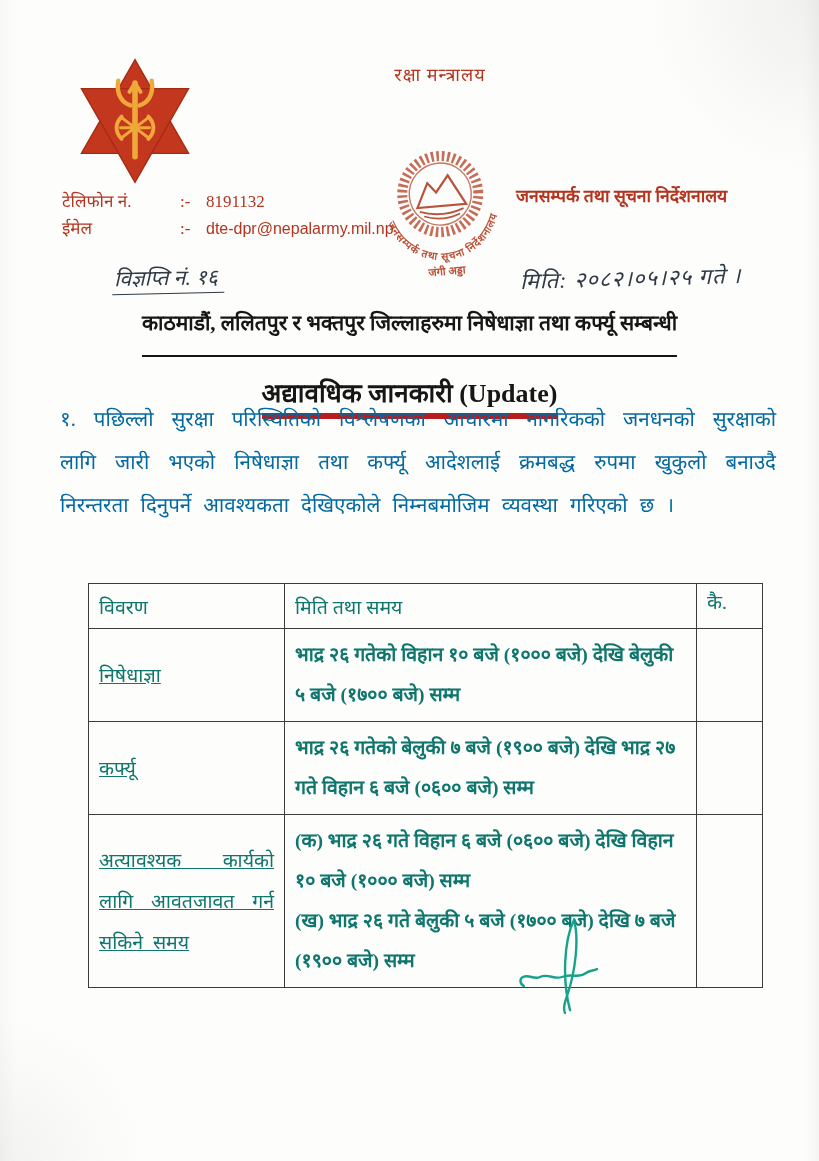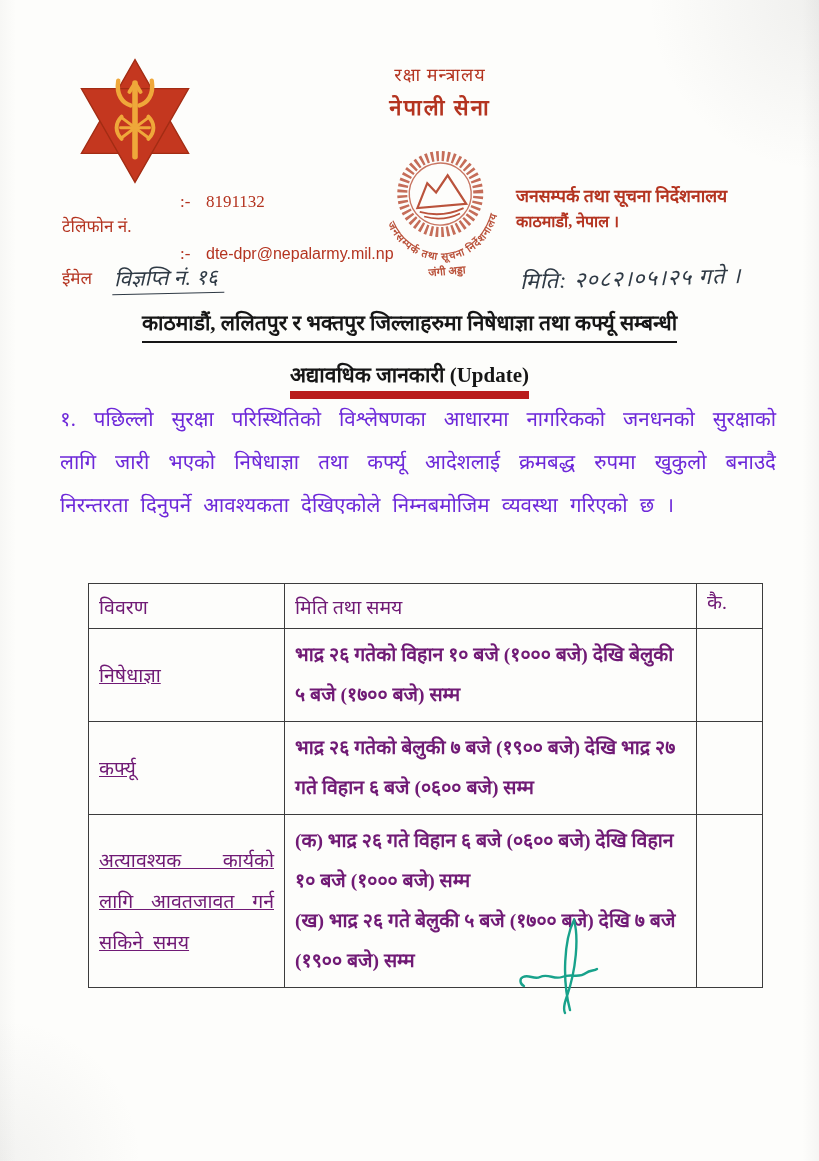--- a/index.html
+++ b/index.html
@@ -25,21 +25,21 @@
   .emblem { position:absolute; left:68px; top:52px; width:134px; height:138px; }
   .gov-block { position:absolute; left:330px; top:58px; width:220px; text-align:center; color:#b43420; }
   .gov-block .l1 { font-size:17px; font-weight:bold; letter-spacing:1px; }
   .gov-block .l2 { font-size:18px; font-weight:normal; letter-spacing:1px; margin-top:4px; }
   .gov-block .l3 { font-size:22px; font-weight:bold; letter-spacing:2px; margin-top:5px; }
 
   .seal { position:absolute; left:372px; top:144px; width:140px; height:140px; opacity:.92; transform:rotate(-5deg); }
 
   .contact { position:absolute; left:62px; top:188px; color:#b43420; font-size:17px; }
   .contact .row { display:flex; line-height:27px; }
-  .contact .lbl { width:118px;margin-top:25px; }
+  .contact .lbl { width:118px; }
   .contact .sep { width:26px; }
   .contact .email-val { font-family:"Liberation Sans","DejaVu Sans",sans-serif; font-size:16px; }
 
   .addr { position:absolute; left:516px; top:184px; color:#b43420; }
   .addr .a1 { font-size:17.5px; font-weight:bold; line-height:24px; }
   .addr .a2 { font-size:16px; font-weight:bold; line-height:24px; margin-top:3px; }
   .addr .a3 { font-size:16px; font-weight:bold; line-height:24px; margin-top:2px; }
 
   
   .hand { color:#2f3a45; font-style:italic; }
@@ -47,34 +47,34 @@
     position:absolute; left:112px; top:263px; font-size:21px;
     transform:rotate(-1.2deg); border-bottom:1.5px solid #2f3a45; padding:0 6px 2px 2px;
   }
   .hand-date {
     position:absolute; left:520px; top:262px; font-size:22px; letter-spacing:1px;
     transform:rotate(-1.5deg);
   }
 
   
   .title { position:absolute; left:0; top:308px; width:819px; text-align:center; font-weight:bold; color:#161616; }
-  .title .t1 { font-size:21px; display:inline-block; border-bottom:2px solid #161616; padding-bottom:5px; }
-  .title .t2 { font-size:21px; display:inline-block; border-bottom:8px solid #b91c1c; padding-bottom:3px; margin-top:17px; }
+  .title .t1 { font-size:21px; display:inline-block; border-bottom:2px solid #161616; padding-bottom:19px; }
+  .title .t2 { font-size:26px; display:inline-block; border-bottom:6px solid #b91c1c; padding-bottom:3px; margin-top:17px; }
 
   
   .para {
     position:absolute; left:60px; top:398px; width:716px;
-    font-size:20.5px; line-height:43px; text-align:justify; word-spacing:7px; color:#6d28d9;
+    font-size:20.5px; line-height:43px; text-align:justify; word-spacing:7px; color:#0369a1;
   }
 
   
   table.notice {
     position:absolute; left:88px; top:583px; width:674px;
     border-collapse:collapse; table-layout:fixed;
-    font-size:19.5px; color:#701a75;
+    font-size:19.5px; color:#0f766e;
   }
   table.notice th, table.notice td { border:1.6px solid #3c3c3c; padding:6px 10px; font-weight:normal; text-align:left; }
   table.notice col.c1 { width:196px; }
   table.notice col.c2 { width:412px; }
   table.notice col.c3 { width:66px; }
   table.notice thead th { height:45px; vertical-align:middle; }
   table.notice thead th.h3 { vertical-align:top; padding-top:4px; }
   table.notice tbody tr:nth-child(1) { height:76px; }
   table.notice tbody tr:nth-child(2) { height:80px; }
   table.notice tbody tr:nth-child(3) { height:150px; }
@@ -103,21 +103,20 @@
     <path d="M48,56 C42,62 42,70 48,76" stroke-width="3.5"></path>
     <path d="M72,56 C78,62 78,70 72,76" stroke-width="3.5"></path>
     <line x1="48" y1="57" x2="72" y2="75" stroke-width="2.6"></line>
     <line x1="72" y1="57" x2="48" y2="75" stroke-width="2.6"></line>
     <line x1="47" y1="66" x2="73" y2="66" stroke-width="2.6"></line>
   </g>
 </svg>
 
 <div class="gov-block">
   <div class="l2">रक्षा मन्त्रालय</div>
-  <div class="l3">नेपाली सेना</div>
 </div>
 
 <svg class="seal" viewBox="0 0 140 140" aria-hidden="true">
   <g stroke="#b5452c" fill="none">
     <circle cx="70" cy="50" r="38" stroke-width="10" stroke-dasharray="2.6 2.8" opacity=".85"></circle>
     <circle cx="70" cy="50" r="31" stroke-width="1.4" opacity=".8"></circle>
     <path d="M46,62 L58,38 L66,48 L79,32 L95,62 Z" stroke-width="2.2"></path>
     <path d="M48,66 Q70,74 92,66" stroke-width="1.8"></path>
     <path d="M52,71 Q70,78 88,71" stroke-width="1.6"></path>
   </g>
@@ -136,21 +135,20 @@
   </div>
   <div class="row">
     <span class="lbl">ईमेल</span>
     <span class="sep">:-</span>
     <span class="email-val">dte-dpr@nepalarmy.mil.np</span>
   </div>
 </div>
 
 <div class="addr">
   <div class="a1">जनसम्पर्क तथा सूचना निर्देशनालय</div>
-  <div class="a3">काठमाडौं, नेपाल ।</div>
 </div>
 
 <div class="hand ref-no">विज्ञप्ति नं. १६</div>
 <div class="hand hand-date">मिति: २०८२।०५।२५ गते ।</div>
 
 <div class="title">
   <div><span class="t1">काठमाडौं, ललितपुर र भक्तपुर जिल्लाहरुमा निषेधाज्ञा तथा कर्फ्यू सम्बन्धी</span></div>
   <div><span class="t2">अद्यावधिक जानकारी (Update)</span></div>
 </div>
 

